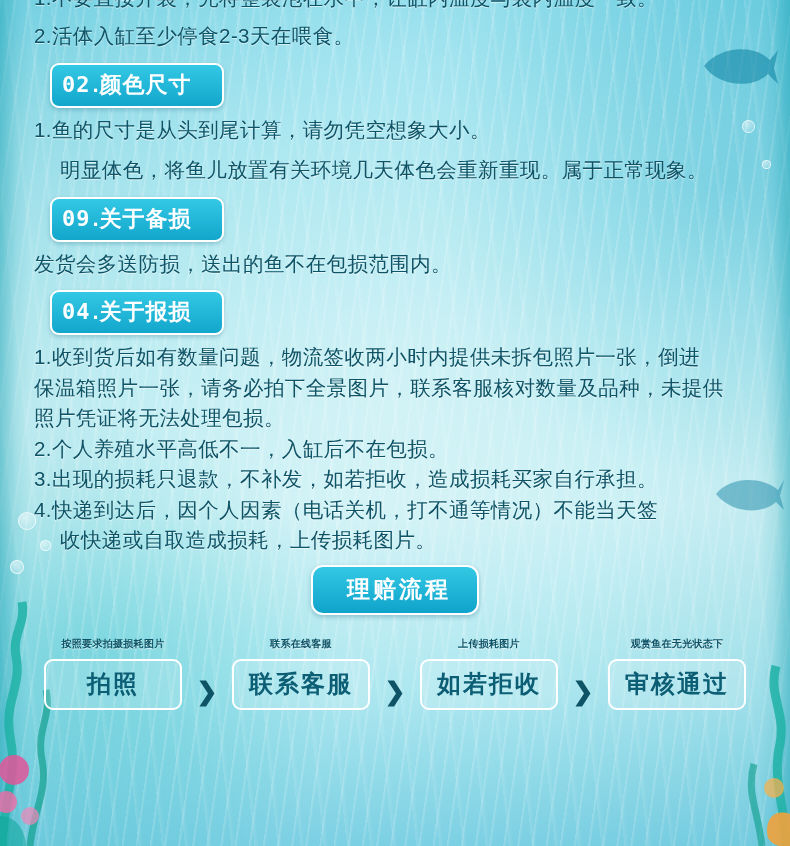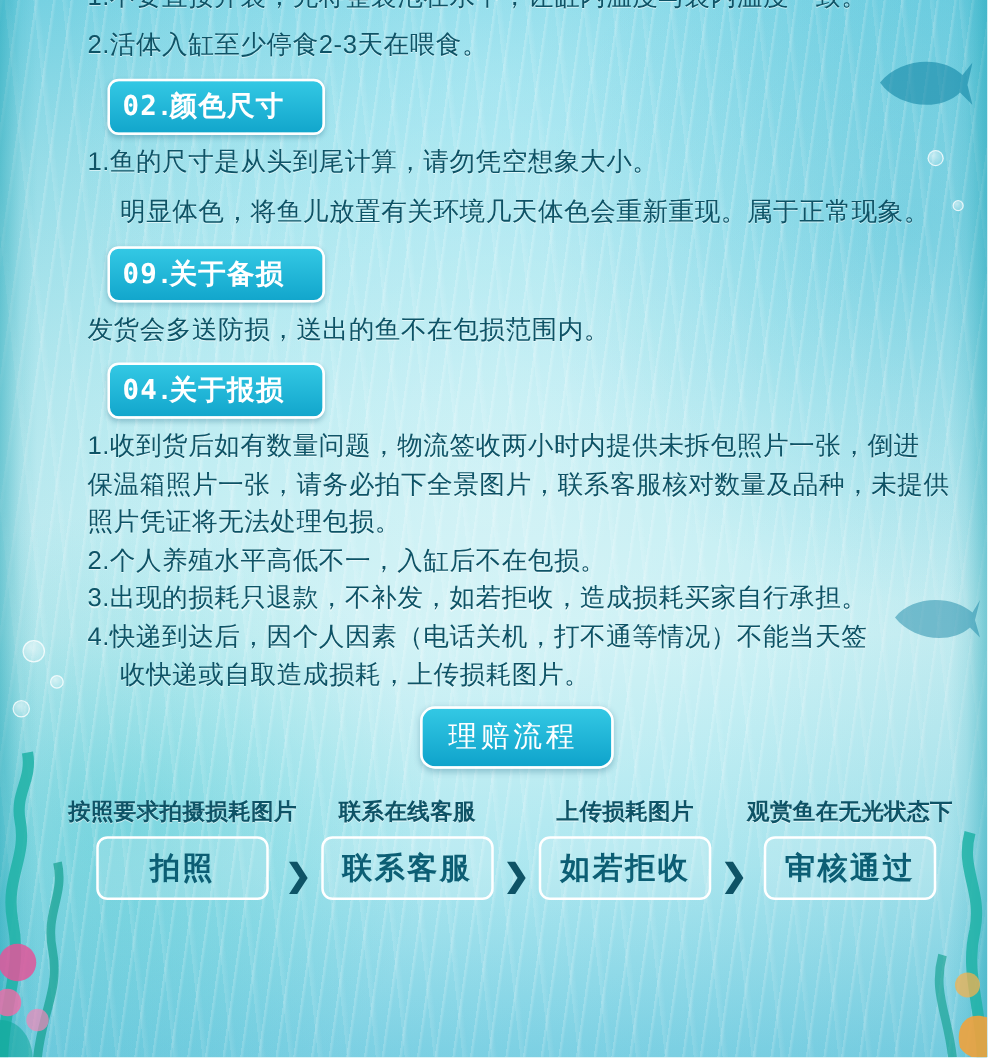--- a/index.html
+++ b/index.html
@@ -65,21 +65,20 @@
   .edge-strip-r {
     right: 0;
     background: linear-gradient(270deg, rgba(0,150,170,0.40) 0%, rgba(0,150,170,0.10) 55%, rgba(0,150,170,0) 100%);
   }
 
   .content {
     position: relative;
     z-index: 5;
     padding: 0 34px;
     color: #0d4f63;
-    margin-left: 36px;
   }
 
   
   .line {
     font-size: 20.5px;
     line-height: 1.0;
     color: #0e5366;
     letter-spacing: 0.4px;
     white-space: nowrap;
     font-weight: 500;
@@ -117,47 +116,47 @@
 
   .chip-row { margin: 0 0 0 16px; }
 
   
   .flow-title-wrap {
     text-align: center;
     margin-top: 14px;
   }
   .flow-title {
     display: inline-block;
-    padding: 7px 26px 8px 21px;
+    padding: 7px 26px 8px 34px;
     border: 2.5px solid #ffffff;
     border-radius: 12px;
     background: linear-gradient(180deg, #33c8e4 0%, #0fa3cb 100%);
     color: #ffffff;
     font-size: 23px;
-    font-weight: 400;
+    font-weight: 700;
     letter-spacing: 3px;
     box-shadow: 0 2px 5px rgba(0,80,110,0.28);
   }
 
   
   .flow {
     display: flex;
     align-items: flex-end;
     justify-content: center;
     margin-top: 22px;
     gap: 0px;
   }
   .step {
     display: flex;
     flex-direction: column;
     align-items: center;
     width: 152px;
   }
   .step .cap {
-    font-size: 18px;
+    font-size: 10px;
     color: #0e5366;
     font-weight: 700;
     letter-spacing: 0.3px;
     white-space: nowrap;
     margin-bottom: 8px;
     text-shadow: 0 1px 0 rgba(255,255,255,0.6);
   }
   .step .btn {
     width: 134px;
     text-align: center;

